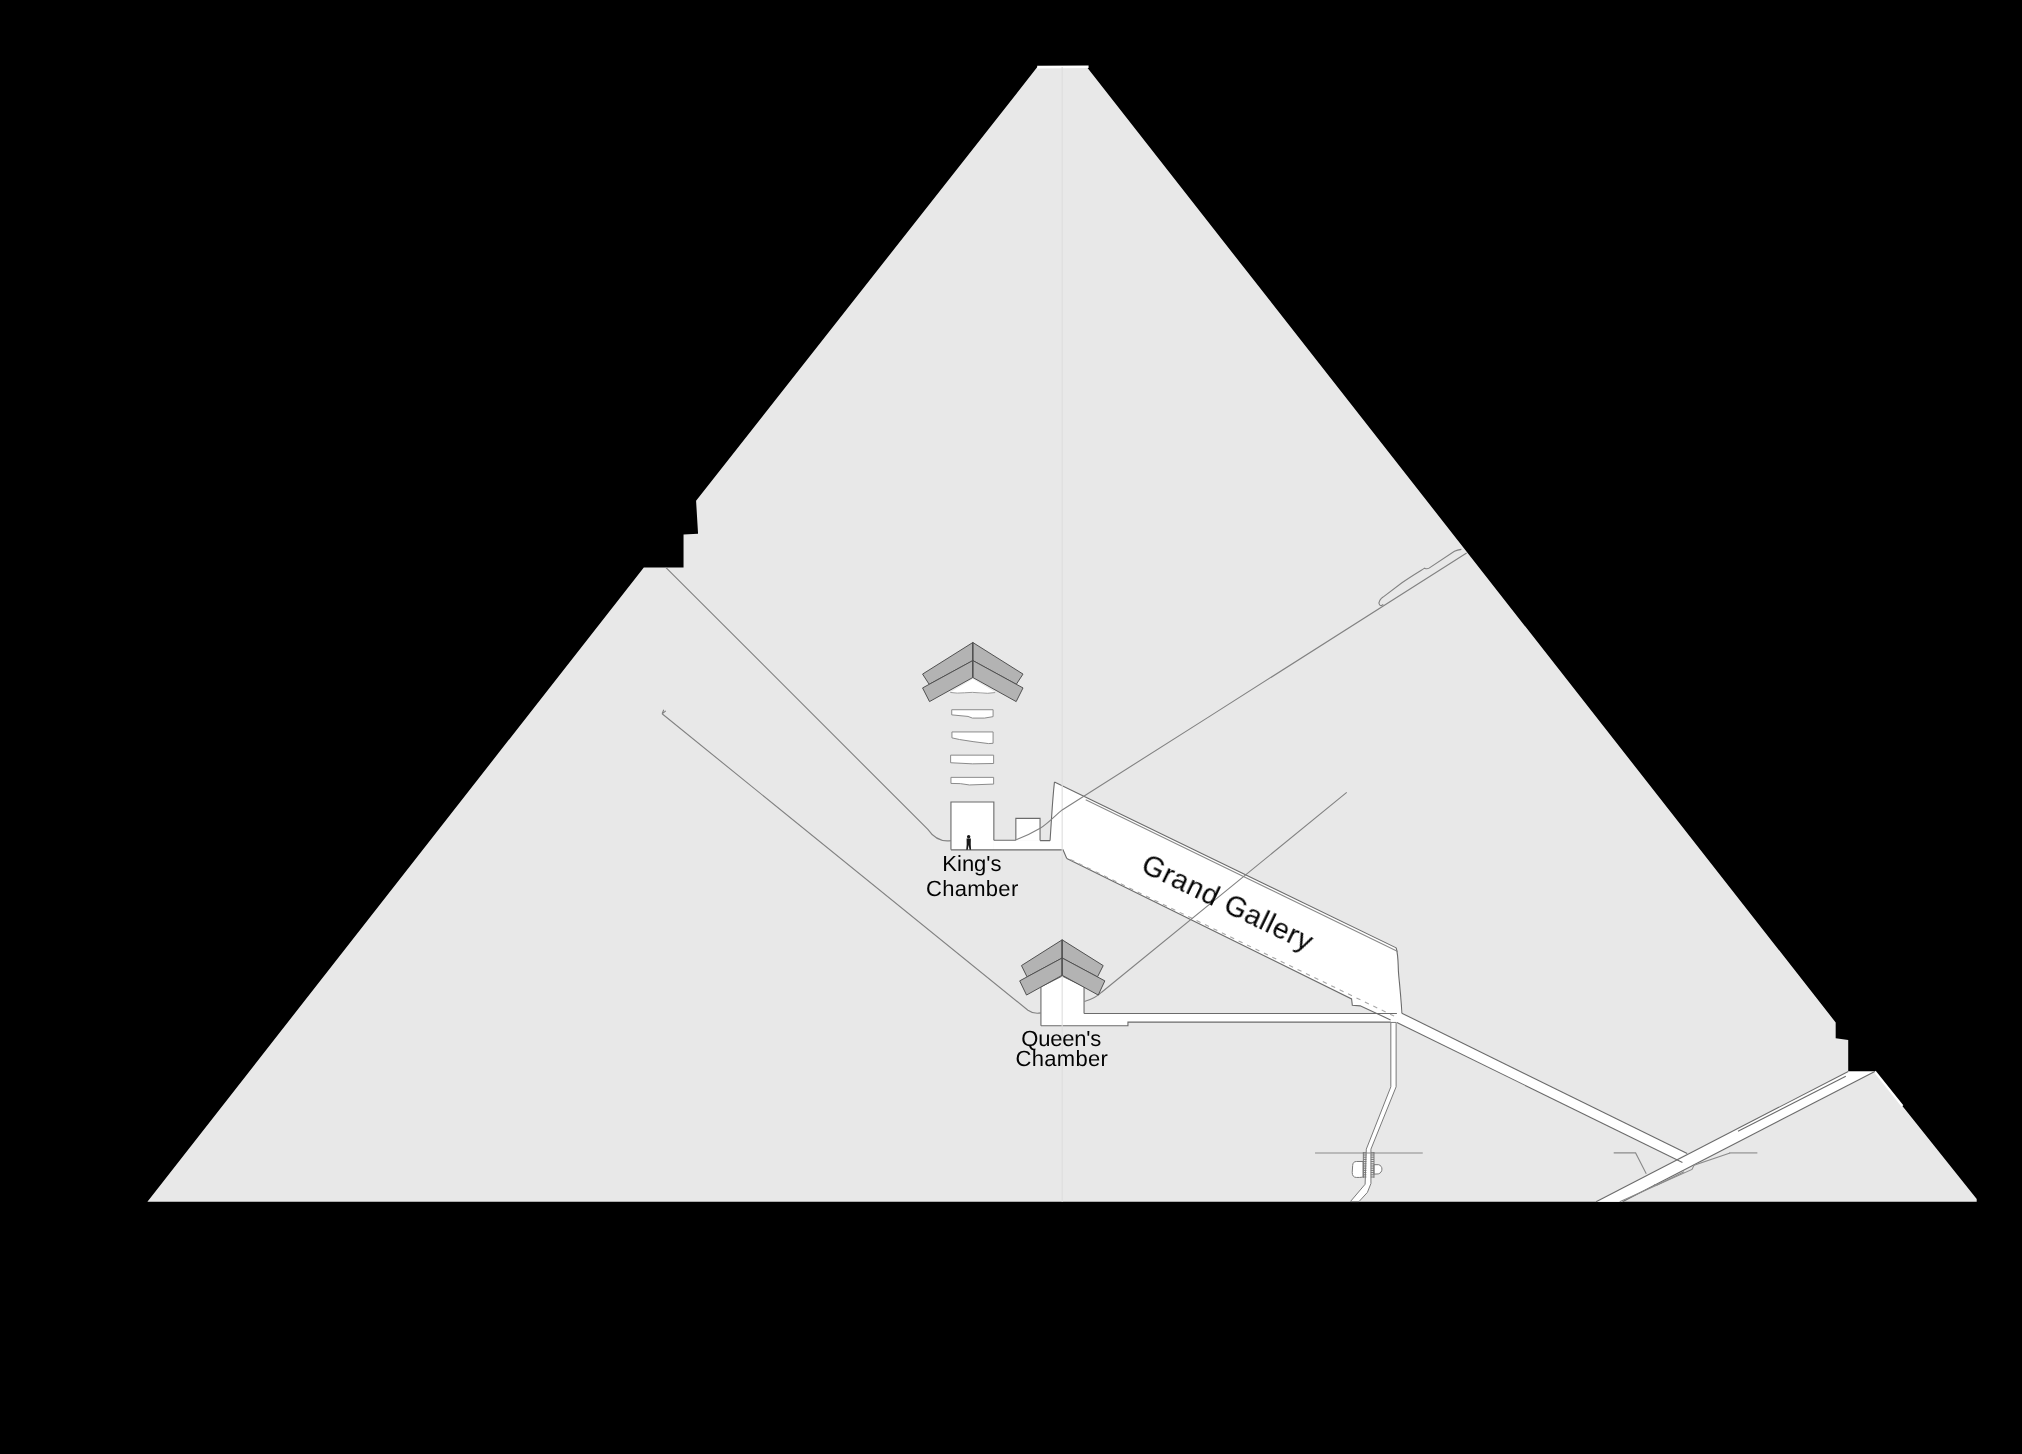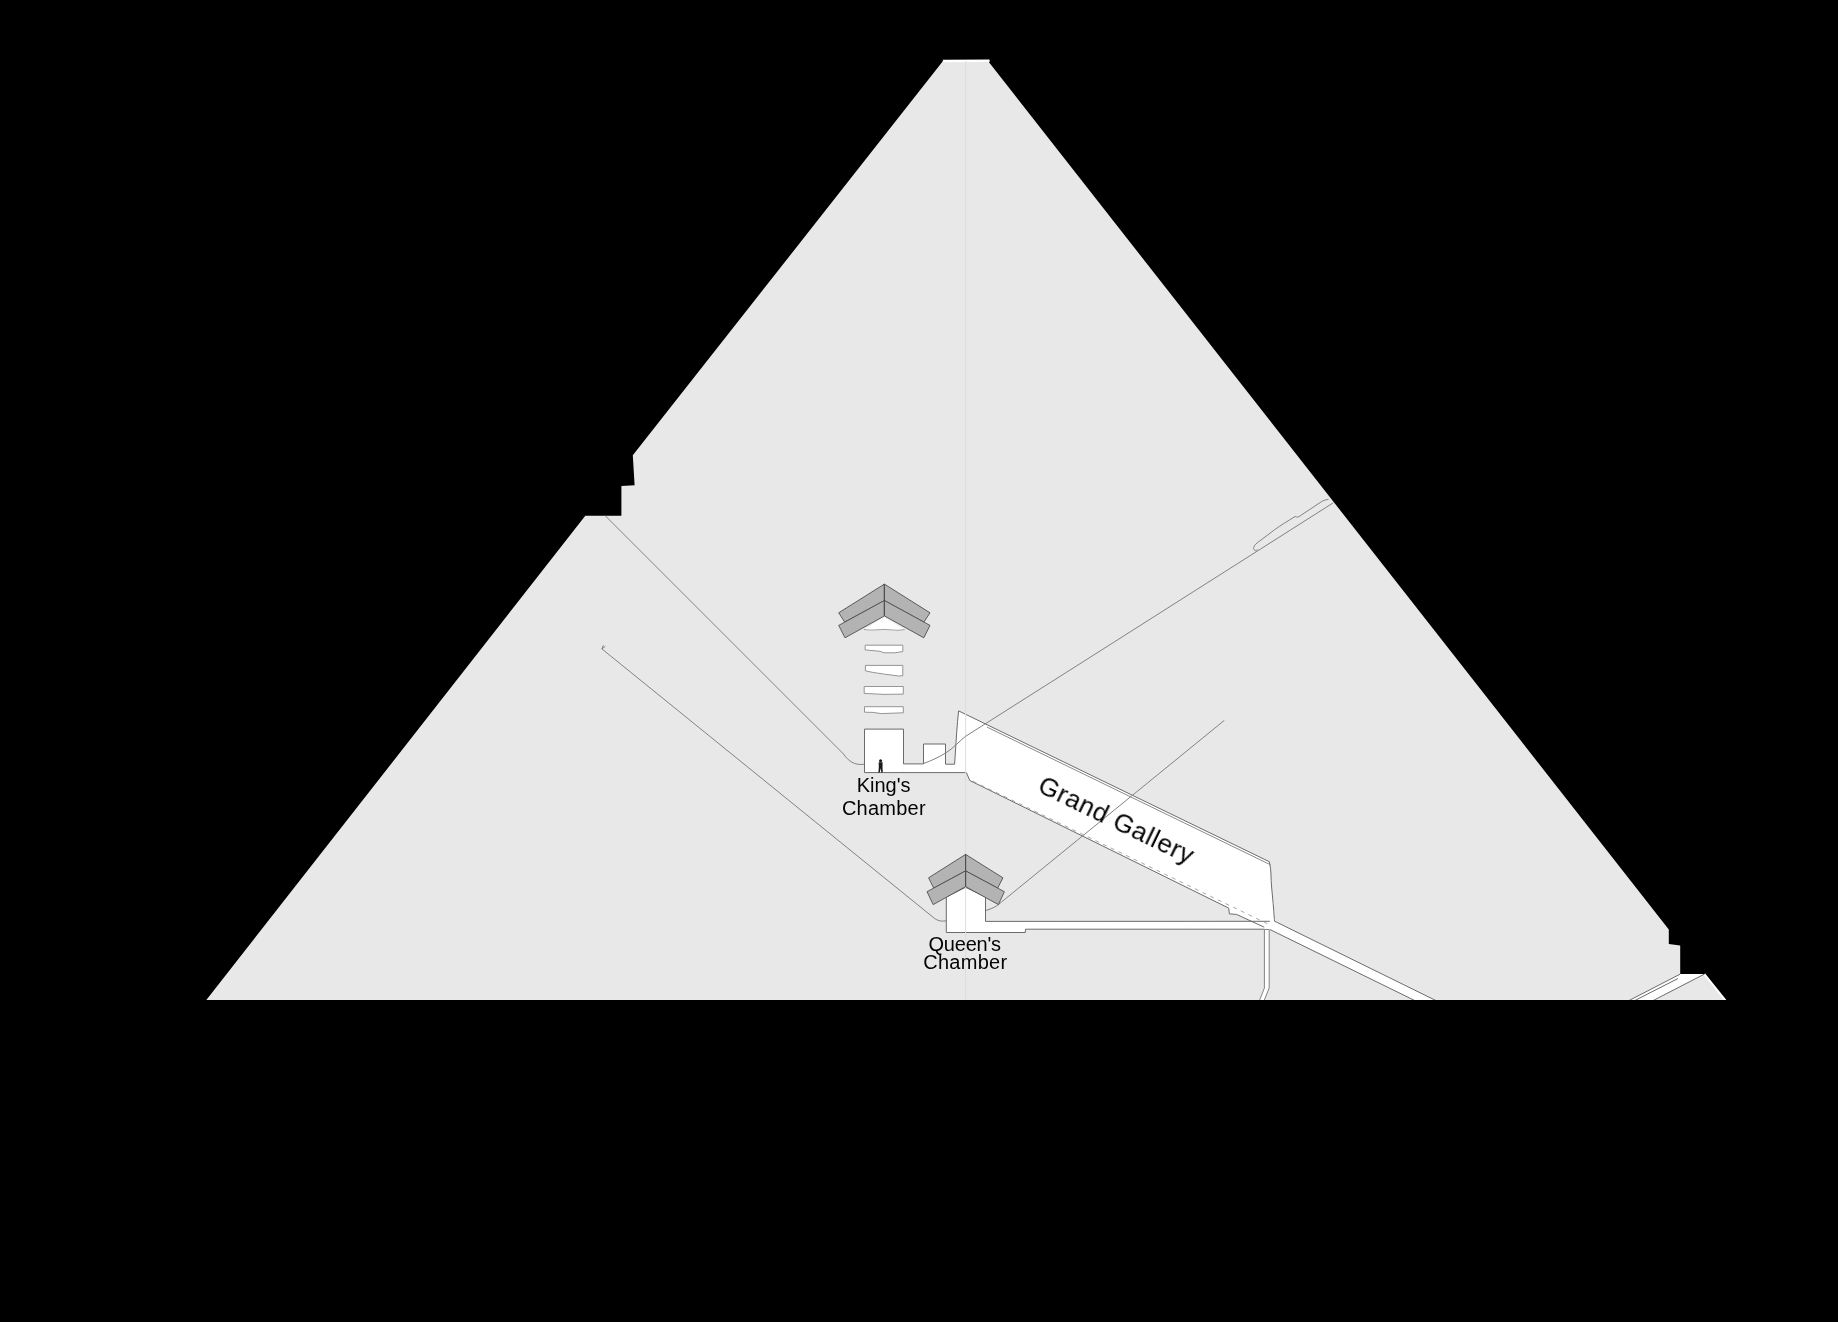--- a/index.html
+++ b/index.html
@@ -1,16 +1,16 @@
 <!DOCTYPE html>
 <html><head>
 <meta charset="utf-8">
 <style>
   html,body{margin:0;padding:0;background:#000;}
-  .wrap{width:1838px;height:1000px;position:relative;background:#000;overflow:hidden;border-radius:16px;}
+  .wrap{width:1838px;height:1322px;position:relative;background:#000;overflow:hidden;border-radius:16px;}
   svg{display:block;}
   text{font-family:"Liberation Sans", sans-serif;fill:#000;}
 </style>
 </head>
 <body>
 <div class="wrap">
 <svg width="1838" height="1322" viewBox="0 0 1838 1322">
 
   <rect x="0" y="0" width="1838" height="1322" fill="#000"></rect>
 

